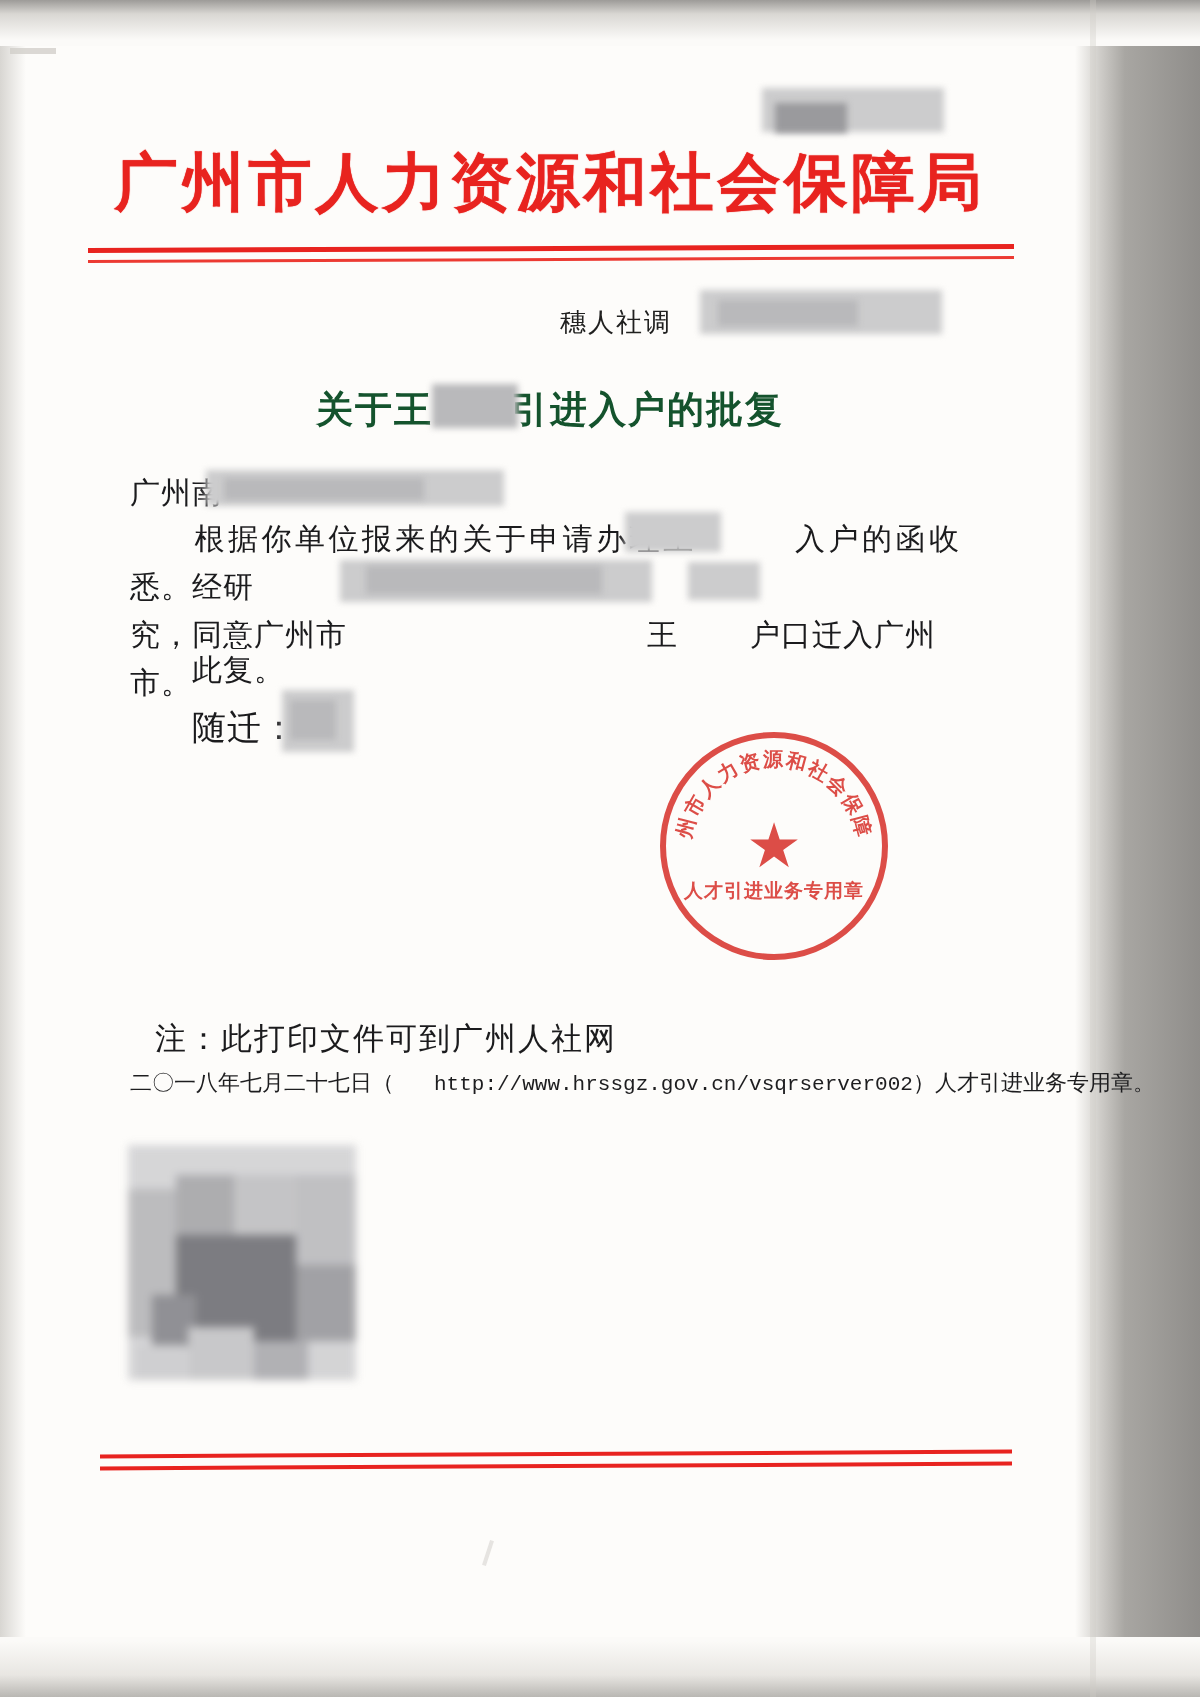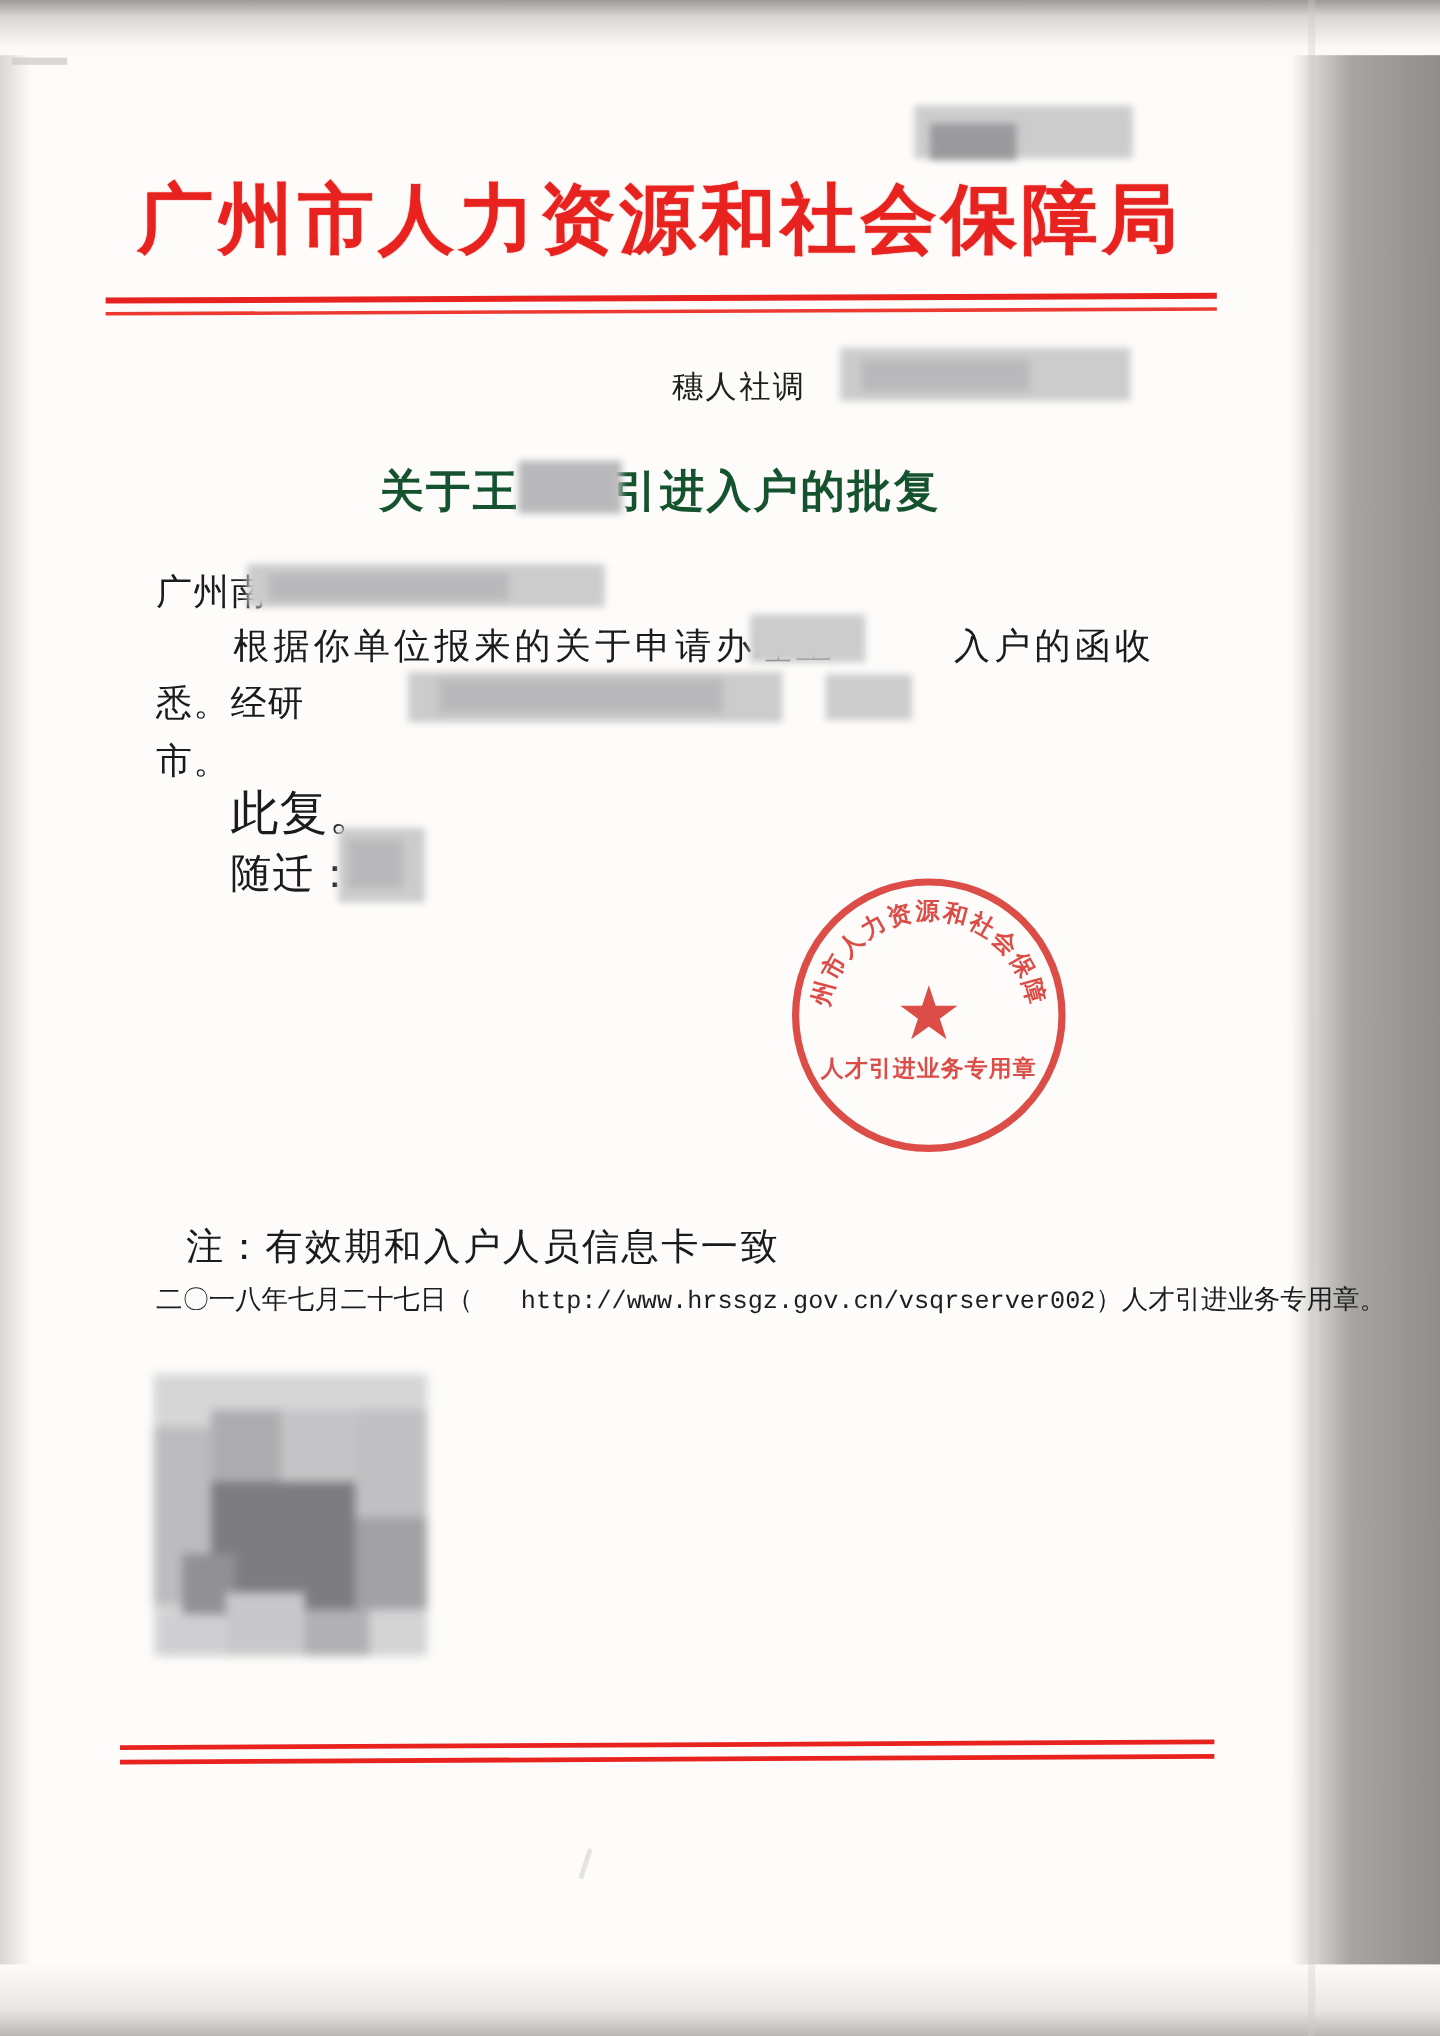--- a/index.html
+++ b/index.html
@@ -110,21 +110,21 @@
     color: #1b1b1d;
     text-align: justify;
   }
   .indent { display: inline-block; width: 62px; }
   .para { margin: 0; }
   .gap { display: inline-block; }
 
   .line-cifu {
     position: absolute;
     left: 192px; top: 650px;
-    font-size: 40px; letter-spacing: 1px; color: #1b1b1d;
+    font-size: 30px; letter-spacing: 1px; color: #1b1b1d;
   }
   .line-suiqian {
     position: absolute;
     left: 192px; top: 705px;
     font-size: 34px; letter-spacing: 1px; color: #1b1b1d;
   }
 
   .date-line {
     position: absolute;
     left: 640px; top: 868px;
@@ -263,20 +263,23 @@
   <div class="redact" style="left:432px;top:384px;width:86px;height:44px;"></div>
 
   <div class="addressee">广州南</div>
 
   <div class="redact light" style="left:206px;top:470px;width:298px;height:36px;"></div>
   <div class="redact" style="left:224px;top:478px;width:200px;height:22px;"></div>
 
   <div class="body-text">
     <p class="para">
       <span class="indent"></span><span>根据你单位报来的关于申请办理王</span><span class="gap" style="width:96px;"></span><span>入户的函收悉。经研</span>
+    </p>
+    <p class="para">
+      <span>究，同意广州市</span><span class="gap" style="width:300px;"></span><span>王</span><span class="gap" style="width:72px;"></span><span>户口迁入广州</span>
     </p>
     <p class="para">市。</p>
   </div>
 
   <div class="redact light" style="left:625px;top:512px;width:96px;height:40px;"></div>
   <div class="redact light" style="left:340px;top:560px;width:312px;height:42px;"></div>
   <div class="redact" style="left:366px;top:566px;width:236px;height:28px;"></div>
   <div class="redact light" style="left:688px;top:562px;width:72px;height:38px;"></div>
 
   <div class="line-cifu">此复。</div>
@@ -294,21 +297,21 @@
         <textPath href="#arcpath" startOffset="50%" text-anchor="middle">广州市人力资源和社会保障局</textPath>
       </text>
     </svg>
     <div class="seal-star">
         <span>★</span>
       </div>
     <div class="seal-bottom-text">人才引进业务专用章</div>
   </div>
 
 
-  <div class="note">注：有效期和入户人员信息卡一致</div>
+  <div class="note">注：此打印文件可到广州人社网</div>
 
   <div class="verify">
     <span>二〇一八年七月二十七日（</span><span class="mono">http://www.hrssgz.gov.cn/vsqrserver002</span><span>）人才引进业务专用章。</span>
   </div>
 
   <div class="qr">
     <i style="left:0;top:0;width:228px;height:235px;background:#d4d4d6;"></i>
     <i style="left:0;top:44px;width:48px;height:148px;background:#b9b9bb;"></i>
     <i style="left:48px;top:30px;width:58px;height:60px;background:#a9a9ac;"></i>
     <i style="left:48px;top:90px;width:120px;height:110px;background:#76767b;"></i>

